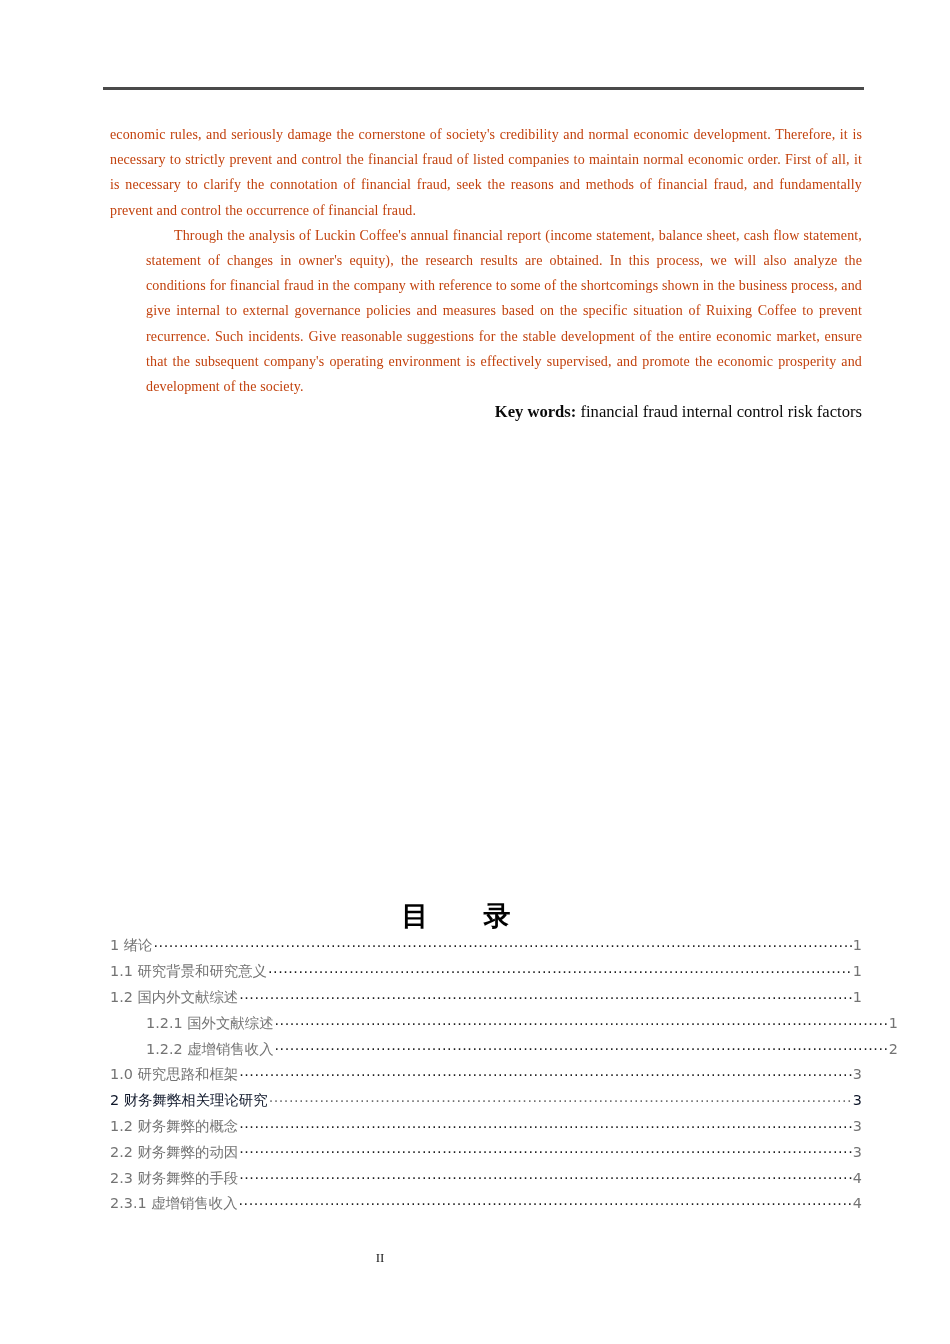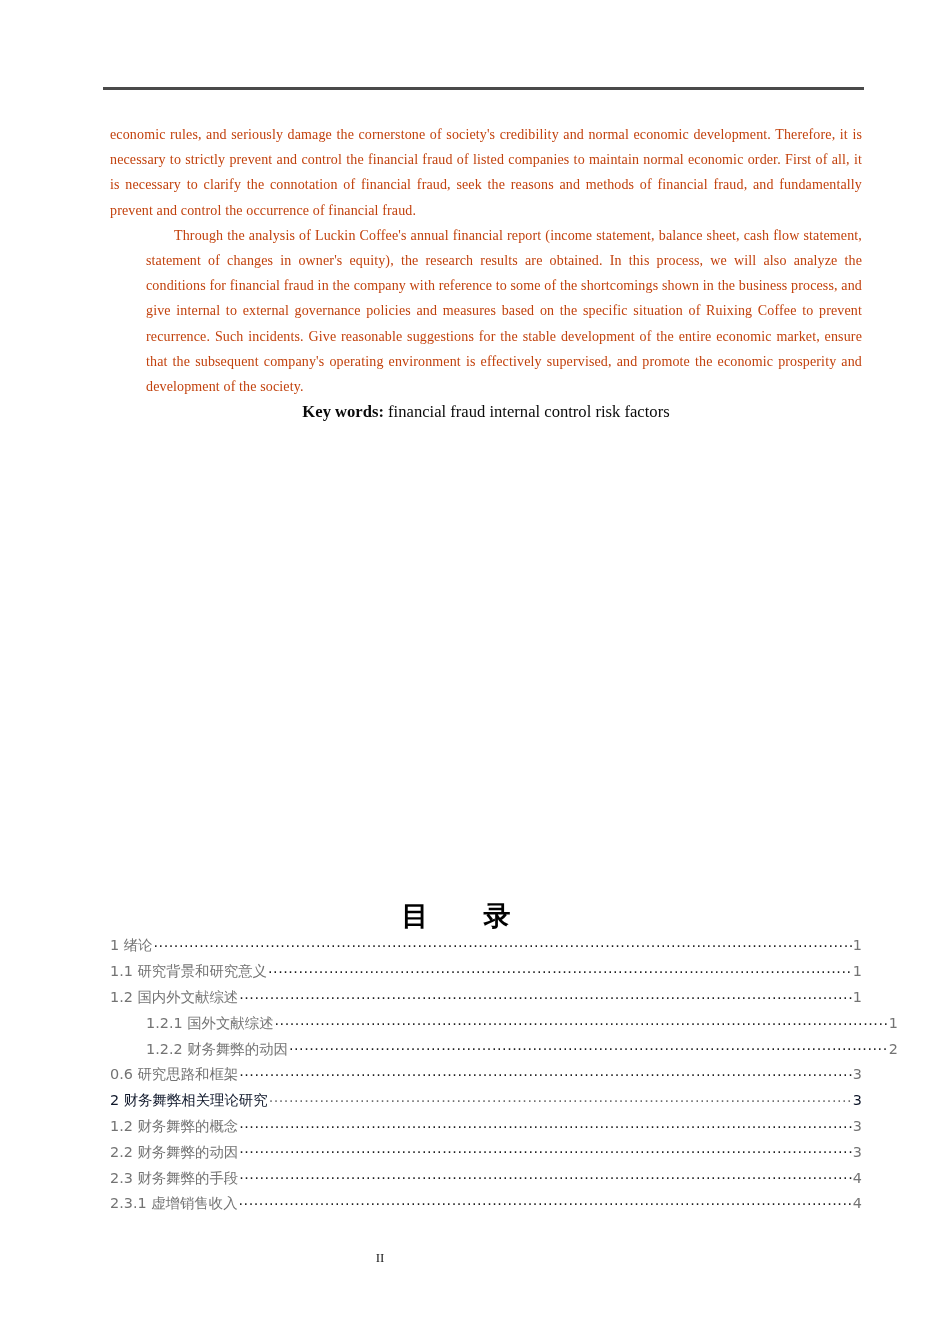--- a/index.html
+++ b/index.html
@@ -53,21 +53,21 @@
     font-family: Liberation Serif, serif;
   }
   .para.indented {
     text-indent: 2em;
     margin-left: 36px;
   }
   .keywords {
     margin: 0;
     font-size: 16.6px;
     line-height: 25.2px;
-    text-align: center;
+    text-align: right;
     color: #0a0a0a;
   }
   .keywords .kw-label {
     font-weight: bold;
   }
 
   
   .toc-title {
     position: absolute;
     left: 0;
@@ -181,26 +181,26 @@
         <span class="toc-label">1.2 国内外文献综述</span>
         <span class="toc-leader"></span>
         <span class="toc-page">1</span>
       </div>
       <div class="toc-row level2">
         <span class="toc-label">1.2.1 国外文献综述</span>
         <span class="toc-leader"></span>
         <span class="toc-page">1</span>
       </div>
       <div class="toc-row level2">
-        <span class="toc-label">1.2.2 财务舞弊的动因</span>
+        <span class="toc-label">1.2.2 虚增销售收入</span>
         <span class="toc-leader"></span>
         <span class="toc-page">2</span>
       </div>
       <div class="toc-row">
-        <span class="toc-label">0.6 研究思路和框架</span>
+        <span class="toc-label">1.0 研究思路和框架</span>
         <span class="toc-leader"></span>
         <span class="toc-page">3</span>
       </div>
       <div class="toc-row muted">
         <span class="toc-label">2 财务舞弊相关理论研究</span>
         <span class="toc-leader"></span>
         <span class="toc-page">3</span>
       </div>
       <div class="toc-row">
         <span class="toc-label">1.2  财务舞弊的概念</span>

